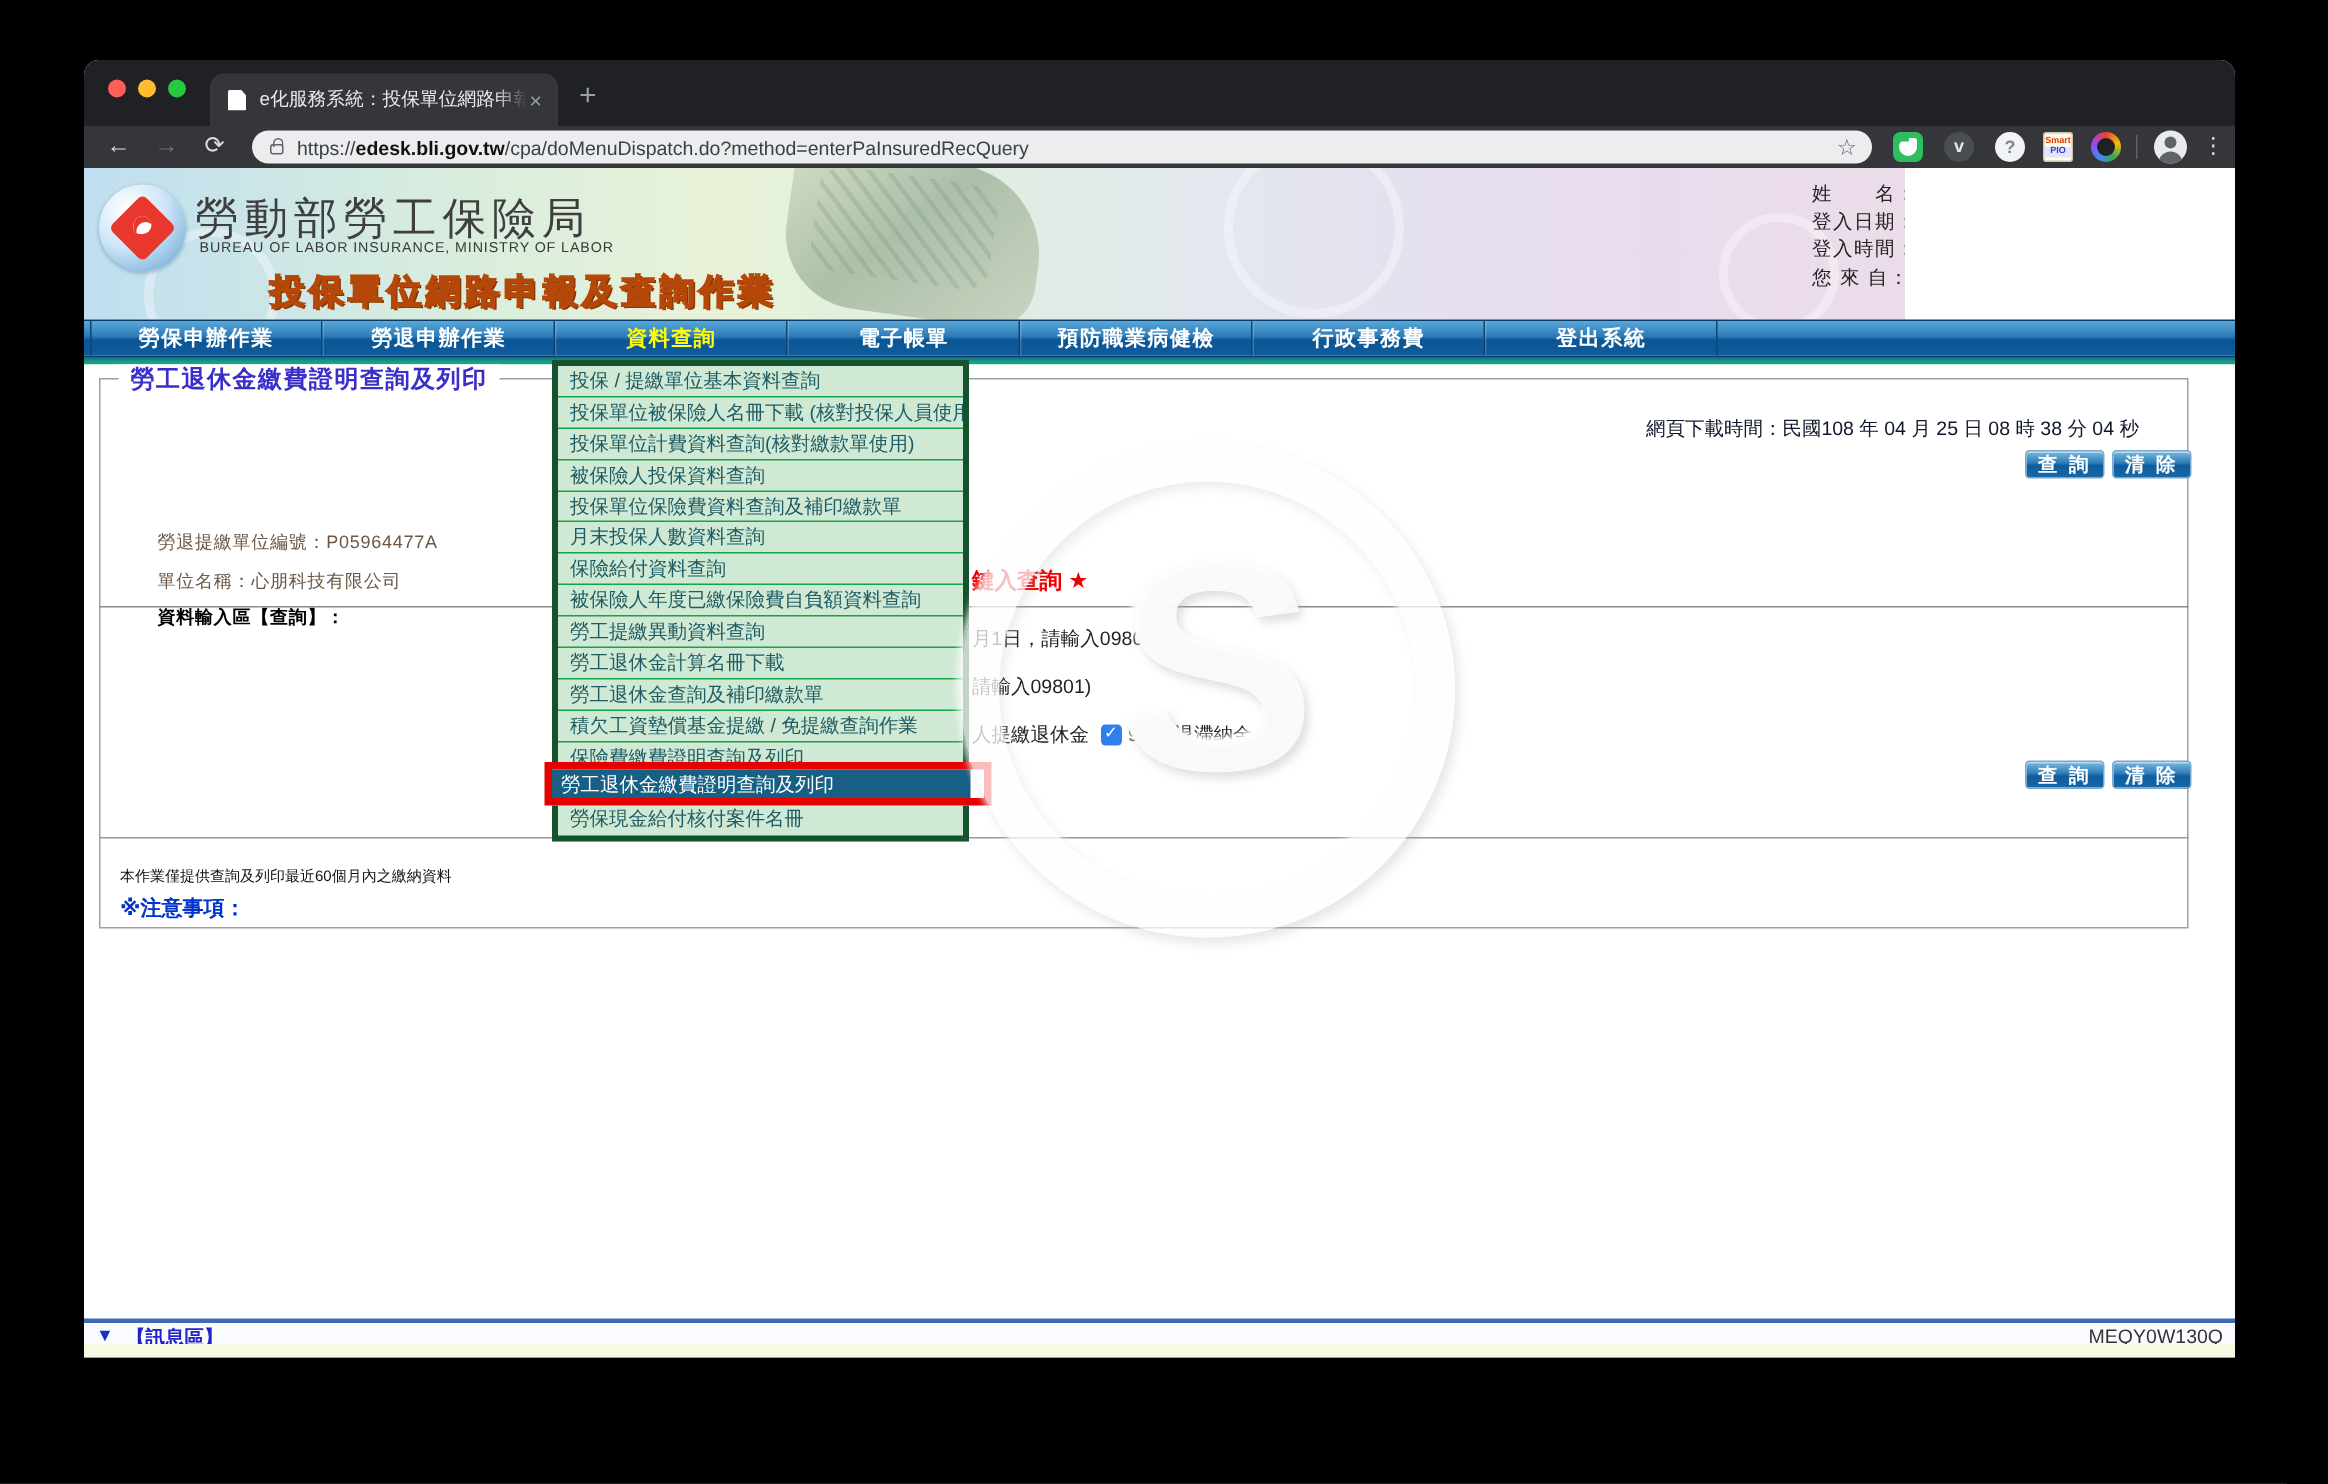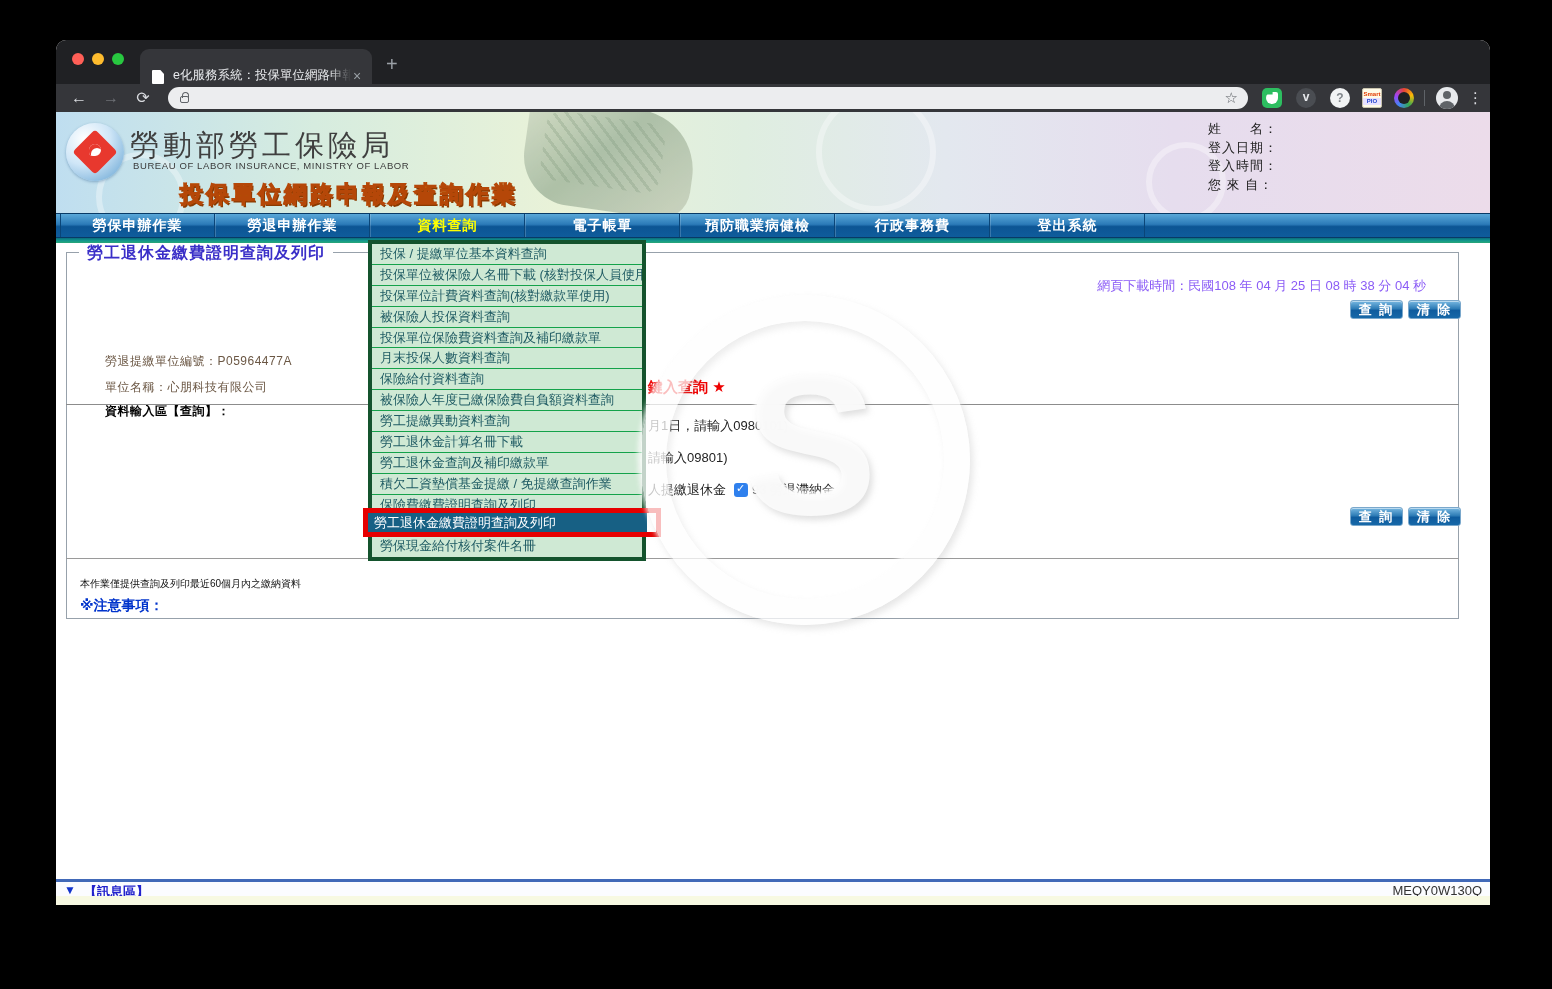--- a/index.html
+++ b/index.html
@@ -6,21 +6,21 @@
   html,body { width:1552px; height:989px; background:#000; font-family:"Liberation Sans","DejaVu Sans",sans-serif; }
   .desktop { position:absolute; left:0; top:0; width:1552px; height:989px; background:#000; overflow:hidden; }
   .window { position:absolute; left:56px; top:40px; width:1434px; height:865px; background:#fff; border-radius:10px 10px 0 0; overflow:hidden; }
 
   
   .tabstrip { position:absolute; left:0; top:0; width:1434px; height:44px; background:#202124; }
   .tl { position:absolute; top:13px; width:12px; height:12px; border-radius:50%; }
   .tl.red { left:16px; background:#ff5f57; }
   .tl.yellow { left:36px; background:#febc2e; }
   .tl.green { left:56px; background:#28c840; }
-  .tab { position:absolute; left:84px; top:9px; width:232px; height:35px; background:#35363a; border-radius:9px 9px 0 0; display:flex; align-items:flex-end; padding:0 8px 0 12px; }
+  .tab { position:absolute; left:84px; top:9px; width:232px; height:35px; background:#35363a; border-radius:9px 9px 0 0; display:flex; align-items:center; padding:0 8px 0 12px; }
   .favicon { width:12px; height:14px; background:#fff; clip-path:polygon(0 0,70% 0,100% 28%,100% 100%,0 100%); border-radius:1px; flex:0 0 auto; }
   .tab-title { color:#e8eaed; font-size:12.5px; margin-left:9px; white-space:nowrap; overflow:hidden; width:178px; -webkit-mask-image:linear-gradient(90deg,#000 88%,transparent); mask-image:linear-gradient(90deg,#000 88%,transparent); }
   .tab-close { color:#9aa0a6; font-size:14px; margin-left:2px; cursor:default; }
   .newtab { position:absolute; left:330px; top:14px; color:#9aa0a6; font-size:20px; line-height:20px; }
 
   
   .toolbar { position:absolute; left:0; top:44px; width:1434px; height:28px; background:#35363a; }
   .navbtn { position:absolute; top:3px; width:22px; height:22px; text-align:center; line-height:22px; font-size:16px; color:#dadce0; }
   .navbtn.dim { color:#6e7176; }
   .omnibox { position:absolute; left:112px; top:3px; width:1080px; height:22px; background:#ecedef; border-radius:11px; display:flex; align-items:center; padding:0 10px 0 12px; }
@@ -38,21 +38,21 @@
   .ext-smart .s1 { color:#e03a00; } .ext-smart .s2 { color:#2244cc; background:#e8e2ff; display:block; }
   .ext-lens { left:1338px; background:conic-gradient(#e84335,#fbbc05,#34a853,#4285f4,#a142f4,#e84335); border-radius:50%; }
   .ext-lens::before { content:""; position:absolute; left:4px; top:4px; width:12px; height:12px; background:#202124; border-radius:50%; }
   .tb-divider { position:absolute; left:1368px; top:6px; width:1px; height:16px; background:#5f6368; }
   .avatar { position:absolute; left:1380px; top:3px; width:22px; height:22px; background:#e8eaed; border-radius:50%; overflow:hidden; }
   .avatar::before { content:""; position:absolute; left:7px; top:4px; width:8px; height:8px; background:#5f6368; border-radius:50%; }
   .avatar::after { content:""; position:absolute; left:3px; top:14px; width:16px; height:10px; background:#5f6368; border-radius:8px 8px 0 0; }
   .kebab { position:absolute; left:1412px; top:4px; color:#dadce0; font-size:15px; line-height:20px; }
 
   
-  .site-header { position:absolute; left:0; top:72px; width:1434px; height:101px;
+  .site-header { position:absolute; left:0; top:72px; width:1214px; height:101px;
     background:linear-gradient(90deg,#bfdef0 0%,#d6ecdf 18%,#e9f2d8 35%,#dfeee0 48%,#e3e8ef 62%,#e6ddee 78%,#ecdcea 100%); overflow:hidden; }
   .swirl { position:absolute; border:6px solid rgba(255,255,255,.35); border-radius:50%; }
   .cloth { position:absolute; left:468px; top:-6px; width:170px; height:105px; background:linear-gradient(135deg,#cfd8c2,#9fb49b 45%,#c5cdb8); border-radius:18px 60px 30px 50px; transform:rotate(8deg); opacity:.8; }
   .cloth::before { content:""; position:absolute; left:18px; top:12px; width:120px; height:70px; background:repeating-linear-gradient(45deg,rgba(90,120,90,.25) 0 3px,transparent 3px 10px); border-radius:16px; }
   .logo { position:absolute; left:10px; top:11px; width:58px; height:58px; border-radius:50%; background:radial-gradient(circle at 32% 28%,#ffffff 0%,#cfe6f7 45%,#5e9fd0 100%); box-shadow:0 1px 3px rgba(0,60,120,.35); }
   .logo::before { content:""; position:absolute; left:13px; top:13px; width:32px; height:32px; background:#e8382e; transform:rotate(45deg); border-radius:4px; }
   .logo::after { content:""; position:absolute; left:23px; top:21px; width:12px; height:12px; background:#fff; border-radius:50% 50% 50% 4px; box-shadow:2px 4px 0 #e8382e inset; }
   .org-name { position:absolute; left:74px; top:14px; font-size:29px; color:#3f3f3f; letter-spacing:4px; font-weight:500; }
   .org-name-en { position:absolute; left:77px; top:48px; font-size:9.5px; color:#3a3a3a; letter-spacing:.6px; }
   .banner-title { position:absolute; left:124px; top:67px; font-size:23px; font-weight:bold; letter-spacing:3px; color:#ffb300; -webkit-text-stroke:1.2px #b54708; text-shadow:1.5px 1.5px 0 #8a3a00; }
@@ -65,21 +65,21 @@
   .nav-items { position:absolute; left:4px; top:0; height:23px; display:flex; }
   .nav-item { width:155px; height:23px; line-height:23px; text-align:center; color:#fff; font-size:14px; font-weight:bold; border-right:1px solid #0a4578; border-left:1px solid rgba(255,255,255,.18); letter-spacing:1px; }
   .nav-item:first-child { border-left:1px solid #0a4578; }
   .nav-item.active { color:#ffff00; }
   .teal-strip { position:absolute; left:0; top:198px; width:1434px; height:5px; background:linear-gradient(180deg,#0a6d7e,#139a8c 55%,#2aa677); }
 
   
   .content { position:absolute; left:0; top:203px; width:1434px; height:636px; background:#fff; }
   .fieldset { position:absolute; left:10px; top:9px; width:1393px; height:367px; border:1px solid #97a1ab; }
   .legend { position:absolute; left:12px; top:-10px; background:#fff; padding:0 8px; font-size:16px; font-weight:bold; color:#3a2fc8; letter-spacing:1px; }
-  .dl-time { position:absolute; left:903px; top:34px; width:1402px; font-size:13px; color:#8b5cf6; text-align:right; left:0; padding-right:32px; }
+  .dl-time { position:absolute; left:903px; top:34px; width:1402px; font-size:13px; color:#0f172a; text-align:right; left:0; padding-right:32px; }
   .btn { position:absolute; width:53px; height:19px; border:1px solid #7aa8cc; border-radius:3px; color:#fff; font-size:13px; font-weight:bold; text-align:center; line-height:17px; letter-spacing:2px;
     background:linear-gradient(180deg,#79b9e2 0%,#2e7cb6 45%,#0f5c9e 55%,#1668a8 100%); box-shadow:inset 0 1px 0 rgba(255,255,255,.5); }
   .btn-q1 { left:1294px; top:57px; } .btn-c1 { left:1352px; top:57px; }
   .btn-q2 { left:1294px; top:264px; } .btn-c2 { left:1352px; top:264px; }
   .f-row { position:absolute; left:49px; font-size:12px; color:#6b5744; letter-spacing:.5px;margin-top:25px; }
   .f-row1 { top:85px; } .f-row2 { top:111px; }
   .f-row3 { top:135px; color:#000; font-weight:bold; }
   .hr1 { position:absolute; left:10px; top:161px; width:1393px; height:1px; background:#8c8c8c; }
   .red-hint { position:absolute; left:592px; top:135px; font-size:15px; font-weight:bold; color:#ee0000; }
   .hint { position:absolute; left:592px; font-size:13px; color:#222; }
@@ -130,20 +130,21 @@
       </div>
       <div class="newtab">+</div>
     </div>
 
     <div class="toolbar">
       <div class="navbtn" style="left:12px;">←</div>
       <div class="navbtn dim" style="left:44px;">→</div>
       <div class="navbtn" style="left:76px;">⟳</div>
       <div class="omnibox">
         <div class="lock"></div>
+        <div class="url"><span>https://</span><b>edesk.bli.gov.tw</b><span>/cpa/doMenuDispatch.do?method=enterPaInsuredRecQuery</span></div>
         <div class="omni-star">☆</div>
       </div>
       <div class="ext ext-evernote"></div>
       <div class="ext ext-pocket">v</div>
       <div class="ext ext-help">?</div>
       <div class="ext ext-smart"><span class="s1">Smart</span><span class="s2">PIO</span></div>
       <div class="ext ext-lens"></div>
       <div class="tb-divider"></div>
       <div class="avatar"></div>
       <div class="kebab">⋮</div>

